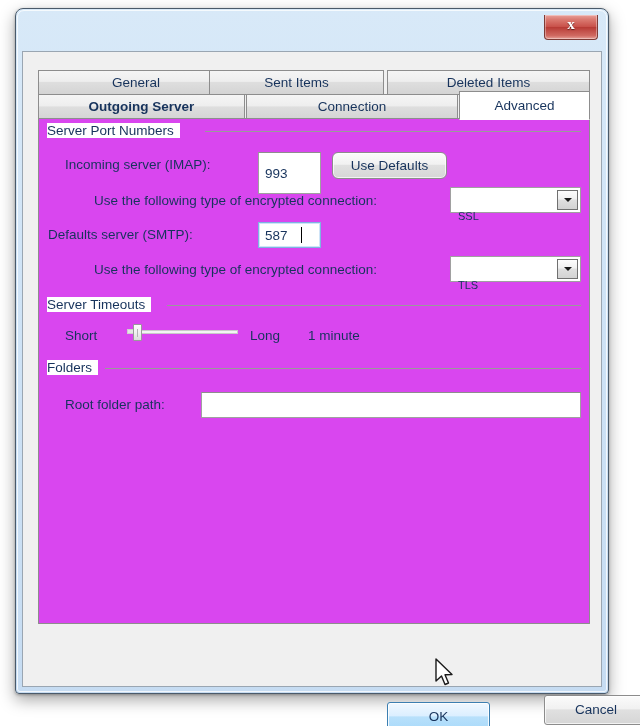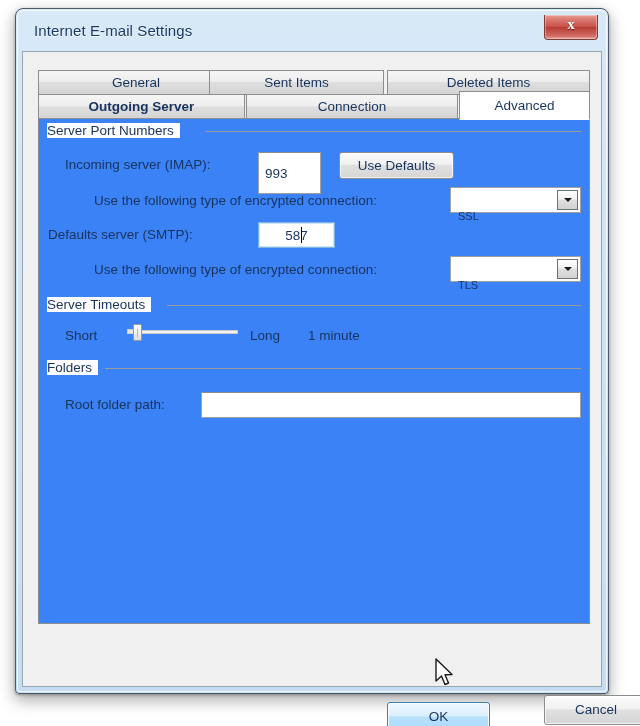--- a/index.html
+++ b/index.html
@@ -120,21 +120,21 @@
     z-index: 5;
   }
 
   
   #tabpage {
     position: absolute;
     left: 15px;
     top: 66px;
     width: 552px;
     height: 506px;
-    background: #3b82f6;
+    background: #d946ef;
     border: 1px solid #8d8d8d;
     box-sizing: border-box;
   }
 
   
   .group-label {
     position: absolute;
     font-size: 13.5px;
     color: #17335c;
     background: #ffffff;
@@ -300,21 +300,20 @@
     z-index: 50;
   }
 </style>
 </head>
 <body>
 
 <div id="window">
   <div id="window-inner-glow"></div>
 
   <div id="titlebar">
-    <div id="title-text">Internet E-mail Settings</div>
     <div id="close-button">
       <div id="close-icon-glyph">x</div>
     </div>
   </div>
 
   <div id="client">
 
     <div id="tabstrip">
       <div class="tab row1" style="left:0px; width:196px;">General</div>
       <div class="tab row1" style="left:171px; width:175px;">Sent Items</div>
@@ -325,32 +324,32 @@
       <div class="tab row2 selected" style="left:421px; width:131px; top:21px; height:29px; line-height:27px;">Advanced</div>
     </div>
 
     <div id="tabpage">
 
       <div class="group-label" style="left:8px; top:4px;">Server Port Numbers</div>
       <div class="group-rule" style="left:166px; top:12px; width:376px;"></div>
 
       <div class="field-label" style="left:26px; top:38px;">Incoming server (IMAP):</div>
       <input class="textbox" type="text" style="left: 219px; top: 33px; width: 63px; height: 42px;" value="993">
-      <div class="pushbutton" style="left:300px; top:33px; width:115px; height:27px; line-height:25px;">Use Defaults</div>
+      <div class="pushbutton" style="left:293px; top:33px; width:115px; height:27px; line-height:25px;border-radius:6px;">Use Defaults</div>
 
       <div class="field-label" style="left:55px; top:74px;">Use the following type of encrypted connection:</div>
       <div class="combobox" style="left:411px; top:68px; width:131px; height:26px;">
         <span class="combo-value">SSL</span>
         <span class="combo-arrow-btn">
           <span class="combo-arrow-glyph"></span>
         </span>
       </div>
 
       <div class="field-label" style="left:9px; top:108px;">Defaults server (SMTP):</div>
-      <input class="textbox focused" type="text" style="left: 219px; top: 103px; width: 77px; height: 26px; text-align: center;" value="587">
+      <input class="textbox focused" type="text" style="left: 219px; top: 103px; width: 63px; height: 26px;" value="587">
       <div class="caret" style="left:262px; top:108px; height:16px;"></div>
 
       <div class="field-label" style="left:55px; top:143px;">Use the following type of encrypted connection:</div>
       <div class="combobox" style="left:411px; top:137px; width:131px; height:26px;">
         <span class="combo-value">TLS</span>
         <span class="combo-arrow-btn">
           <span class="combo-arrow-glyph"></span>
         </span>
       </div>
 

